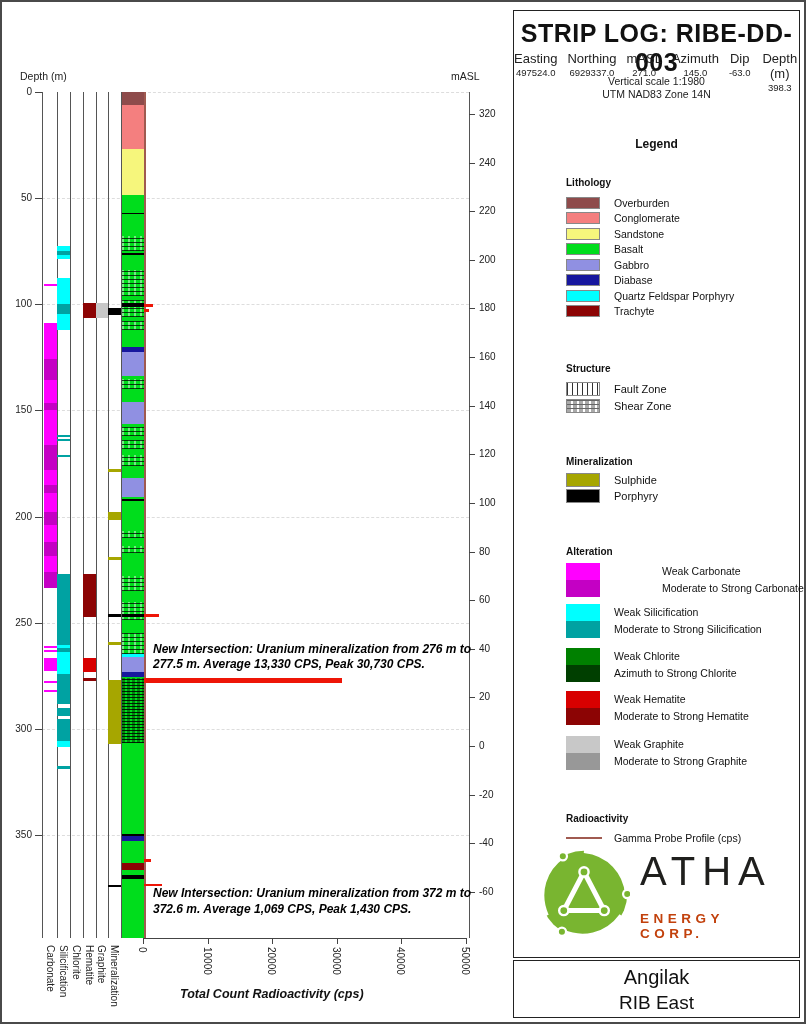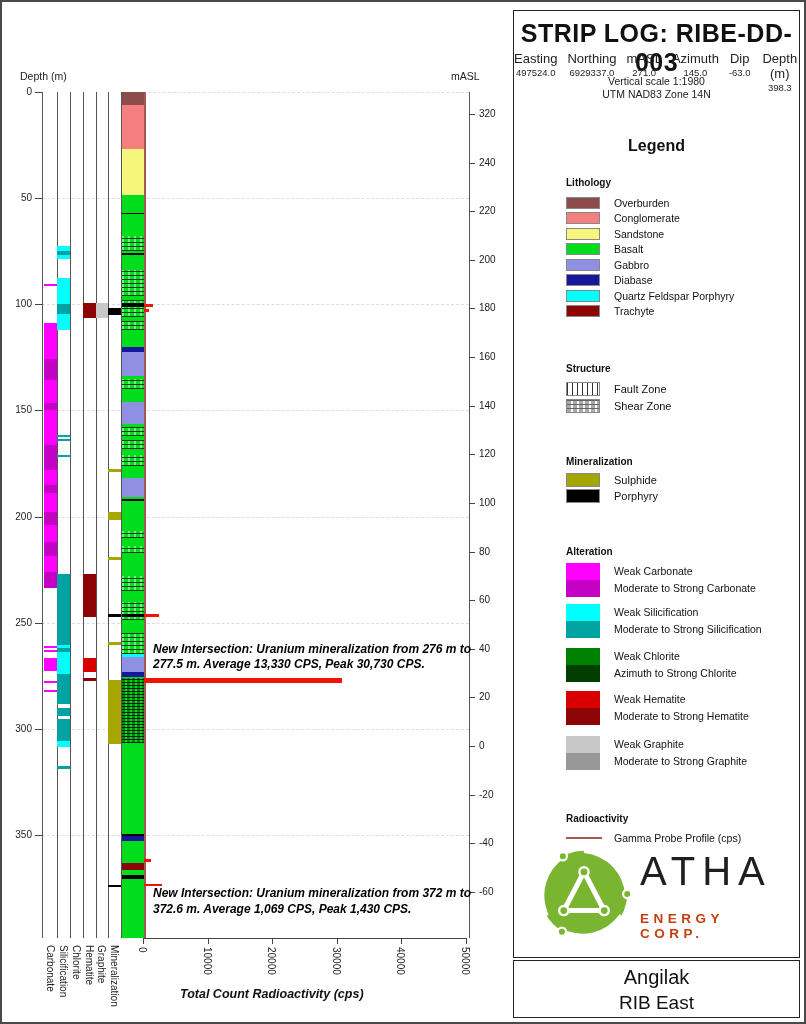--- a/index.html
+++ b/index.html
@@ -23,21 +23,21 @@
   
   .panel{position:absolute;left:511px;top:8px;width:287px;height:948px;border:1.5px solid #222;
          box-sizing:border-box;background:#fff;}
   .ptitle{position:absolute;left:0;top:8px;width:100%;text-align:center;font-size:25px;font-weight:600;
           letter-spacing:.5px;color:#111;}
   .meta{position:absolute;left:0;top:40px;width:100%;display:flex;justify-content:center;gap:10px;}
   .meta .mcol{text-align:center;}
   .meta .ml{font-size:13px;color:#222;}
   .meta .mv{font-size:9.5px;color:#222;margin-top:1px;}
   .notes{position:absolute;left:0;top:64px;width:100%;text-align:center;font-size:10.5px;line-height:1.25;color:#222;}
-  .lgd-title{position:absolute;left:0;top:126px;width:100%;text-align:center;font-size:16px;font-weight:bold;}
+  .lgd-title{position:absolute;left:0;top:126px;width:100%;text-align:center;font-size:12px;font-weight:bold;}
   .sec-h{position:absolute;left:52px;font-size:10px;font-weight:bold;color:#111;}
   .lgd-list{position:absolute;left:52px;}
   .lrow{display:flex;align-items:center;height:15.5px;}
   .lsw{width:34px;height:12px;border:1px solid #888;box-sizing:border-box;margin-right:14px;flex:none;}
   .llab{font-size:10.5px;color:#111;white-space:nowrap;}
   .sw-fault{background:#fff;background-image:repeating-linear-gradient(90deg,#333 0 1px,transparent 1px 5px);}
   .sw-shear{background:#fff;background-image:repeating-linear-gradient(0deg,transparent 0 3px,#666 3px 4px),
             repeating-linear-gradient(90deg,#aaa 0 4px,transparent 4px 6px);}
   .agroup{position:absolute;left:52px;display:flex;}
   .aswatches{width:34px;margin-right:14px;flex:none;}
@@ -342,21 +342,21 @@
           <div class="llab" style="font-size: 11px;">Sulphide</div>
         </div>
         <div class="lrow" style="height: 16px;">
           <div class="lsw" style="background: rgb(0, 0, 0); height: 14px;"></div>
           <div class="llab" style="font-size: 11px;">Porphyry</div>
         </div>
       </div>
 
     <div class="sec-h" style="top:535px;">Alteration</div>
     <div id="alt-groups">
-        <div class="agroup" style="top: 552px;">
+        <div class="agroup" style="top: 552px; gap: 48px;">
           <div class="aswatches">
             <div class="asw" style="background: rgb(255, 0, 255);"></div>
             <div class="asw" style="background: rgb(196, 0, 196);"></div>
           </div>
           <div class="alabs">
             <div class="llab">Weak Carbonate</div>
             <div class="llab">Moderate to Strong Carbonate</div>
           </div>
         </div>
         <div class="agroup" style="top: 593px;">

